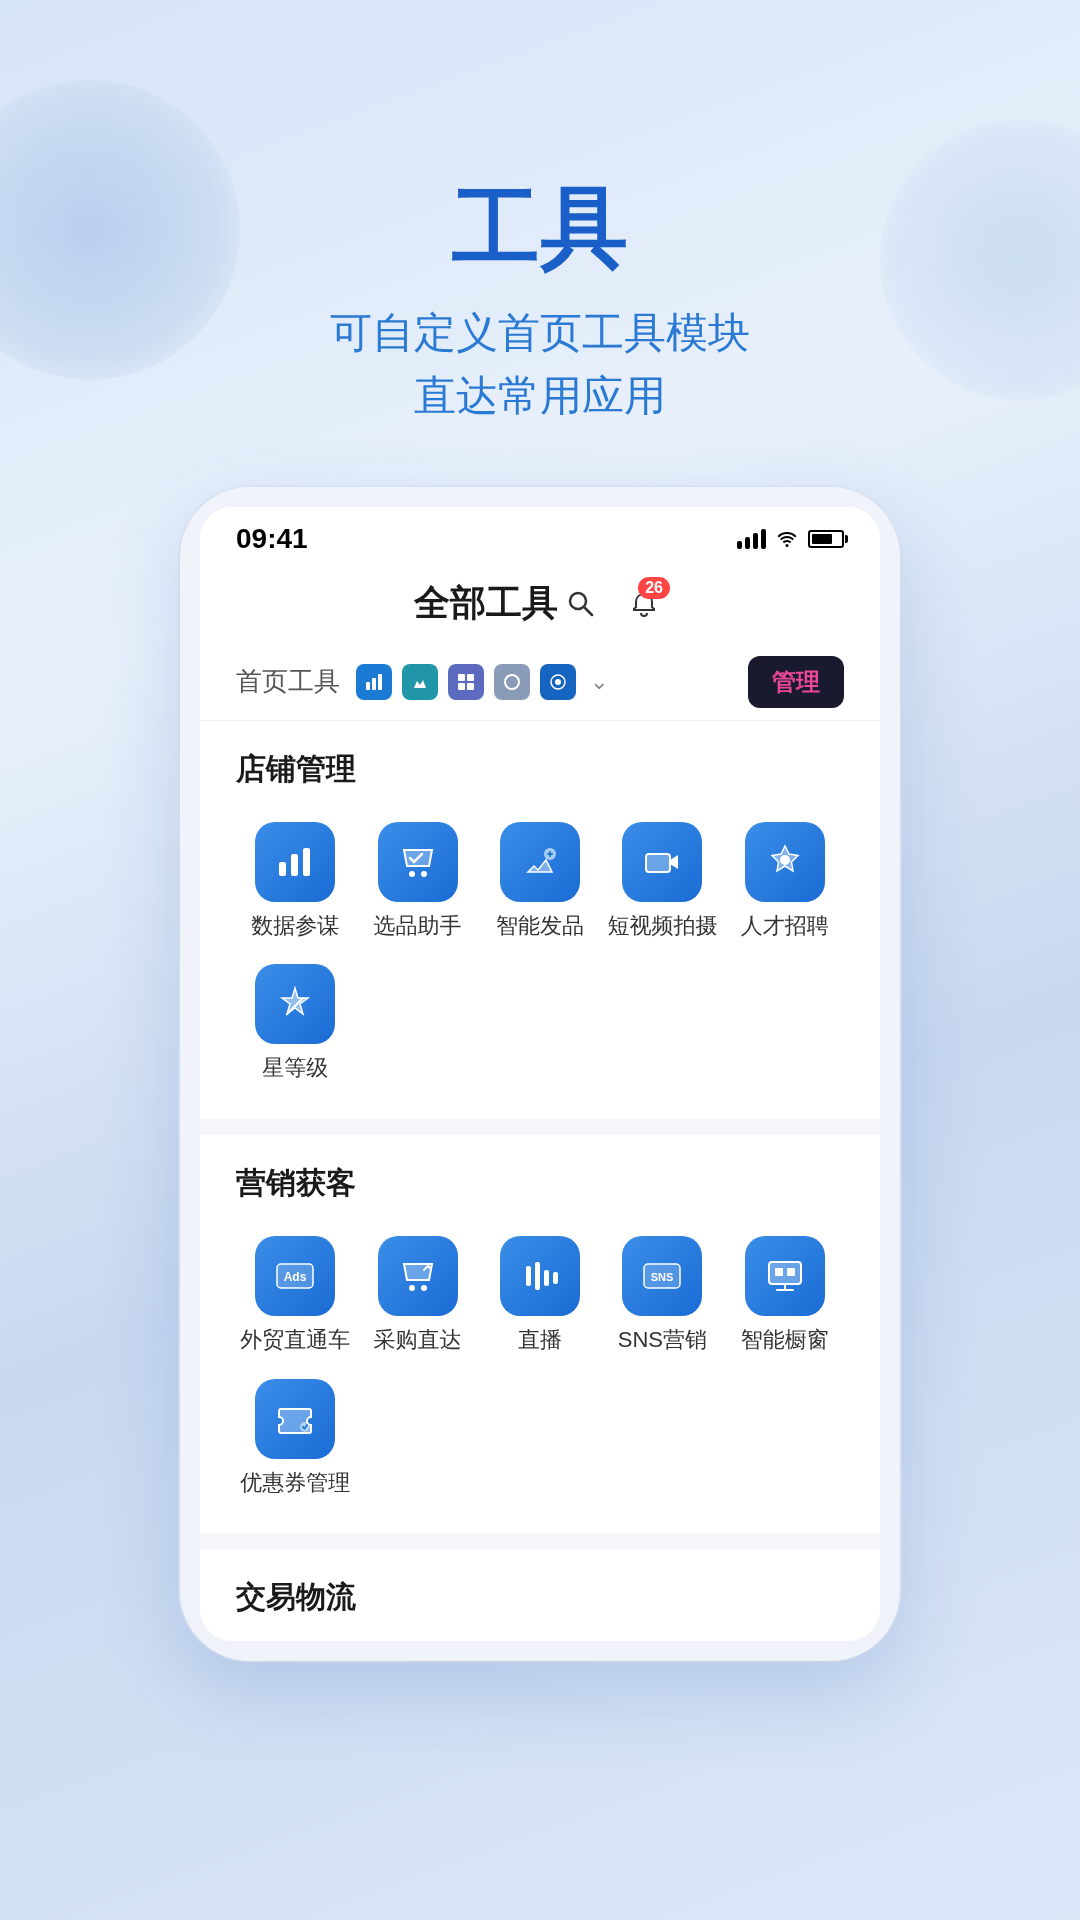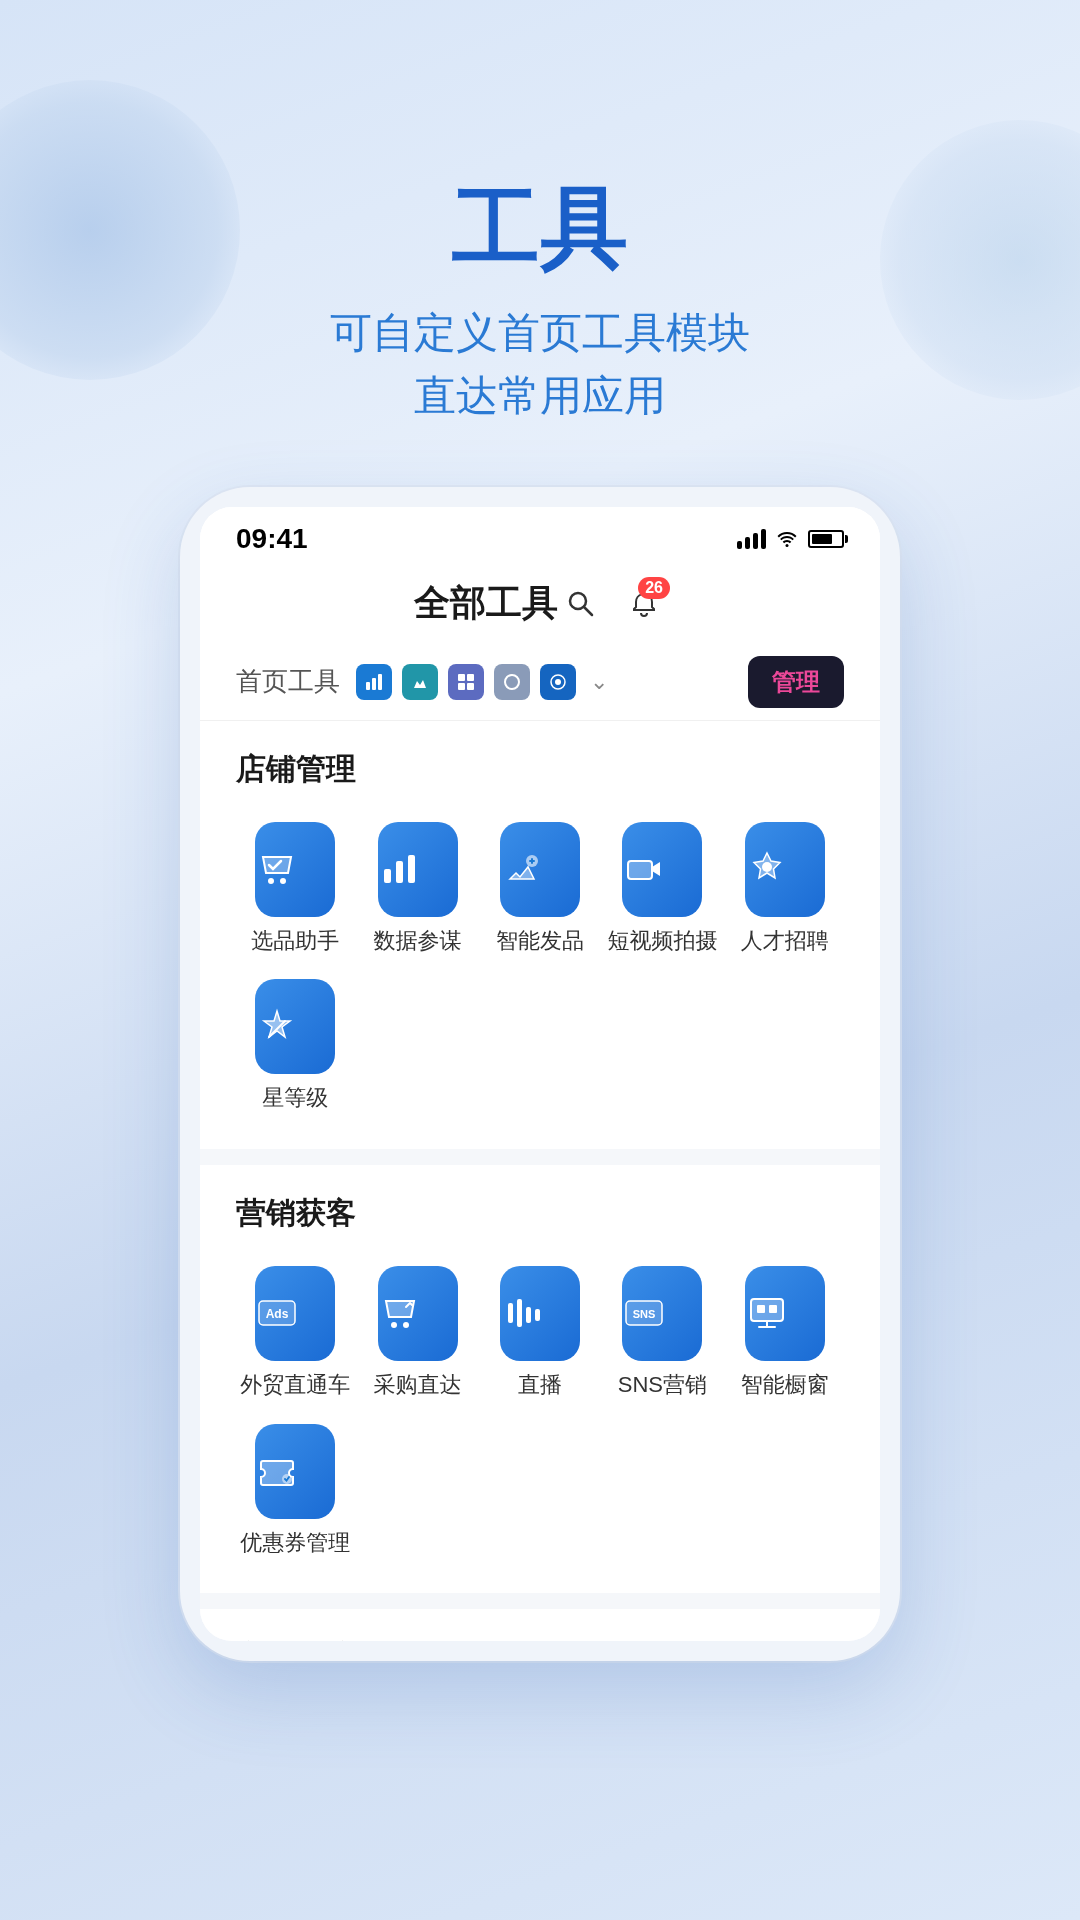--- a/index.html
+++ b/index.html
@@ -259,25 +259,25 @@
     .tool-item {
       display: flex;
       flex-direction: column;
       align-items: center;
       gap: 10px;
       cursor: pointer;
       padding: 8px 4px;
     }
     .tool-icon-wrapper {
       width: 80px;
-      height: 95px;
+      height: 80px;
       border-radius: 20px;
       display: flex;
       align-items: center;
-      justify-content: flex-start;
+      justify-content: center;
       position: relative;
     }
     .tool-icon-wrapper.gradient-blue {
       background: linear-gradient(135deg, #3a8ee8, #1a6bd4);
     }
     .tool-icon-svg {
       width: 44px;
       height: 44px;
       fill: #fff;
     }
@@ -393,38 +393,38 @@
 
     <div class="scroll-content">
 
       <div class="section">
         <div class="section-title">店铺管理</div>
         <div class="tools-grid">
 
           <div class="tool-item">
             <div class="tool-icon-wrapper gradient-blue">
               <svg class="tool-icon-svg" viewBox="0 0 44 44" fill="white">
+                <rect x="6" y="22" width="7" height="14" rx="2"></rect>
+                <rect x="18" y="14" width="7" height="22" rx="2"></rect>
+                <rect x="30" y="8" width="7" height="28" rx="2"></rect>
+              </svg>
+            </div>
+            <span class="tool-label">数据参谋</span>
+          </div>
+
+          <div class="tool-item">
+            <div class="tool-icon-wrapper gradient-blue">
+              <svg class="tool-icon-svg" viewBox="0 0 44 44" fill="white">
                 <path d="M8 10h28l-3 16H11L8 10z" stroke="white" stroke-width="2" fill="rgba(255,255,255,0.3)"></path>
                 <circle cx="16" cy="34" r="3" fill="white"></circle>
                 <circle cx="28" cy="34" r="3" fill="white"></circle>
                 <path d="M14 18l4 4 8-8" stroke="white" stroke-width="2.5" fill="none" stroke-linecap="round"></path>
               </svg>
             </div>
             <span class="tool-label">选品助手</span>
-          </div>
-
-          <div class="tool-item">
-            <div class="tool-icon-wrapper gradient-blue">
-              <svg class="tool-icon-svg" viewBox="0 0 44 44" fill="white">
-                <rect x="6" y="22" width="7" height="14" rx="2"></rect>
-                <rect x="18" y="14" width="7" height="22" rx="2"></rect>
-                <rect x="30" y="8" width="7" height="28" rx="2"></rect>
-              </svg>
-            </div>
-            <span class="tool-label">数据参谋</span>
           </div>
 
 
           <div class="tool-item">
             <div class="tool-icon-wrapper gradient-blue">
               <svg class="tool-icon-svg" viewBox="0 0 44 44" fill="white">
                 <path d="M10 32l6-6 4 4 8-10 6 12H10z" fill="rgba(255,255,255,0.4)" stroke="white" stroke-width="1.5"></path>
                 <circle cx="32" cy="14" r="6" fill="rgba(255,255,255,0.6)"></circle>
                 <path d="M30 14h4M32 12v4" stroke="#1a7ad4" stroke-width="2" stroke-linecap="round"></path>
               </svg>

